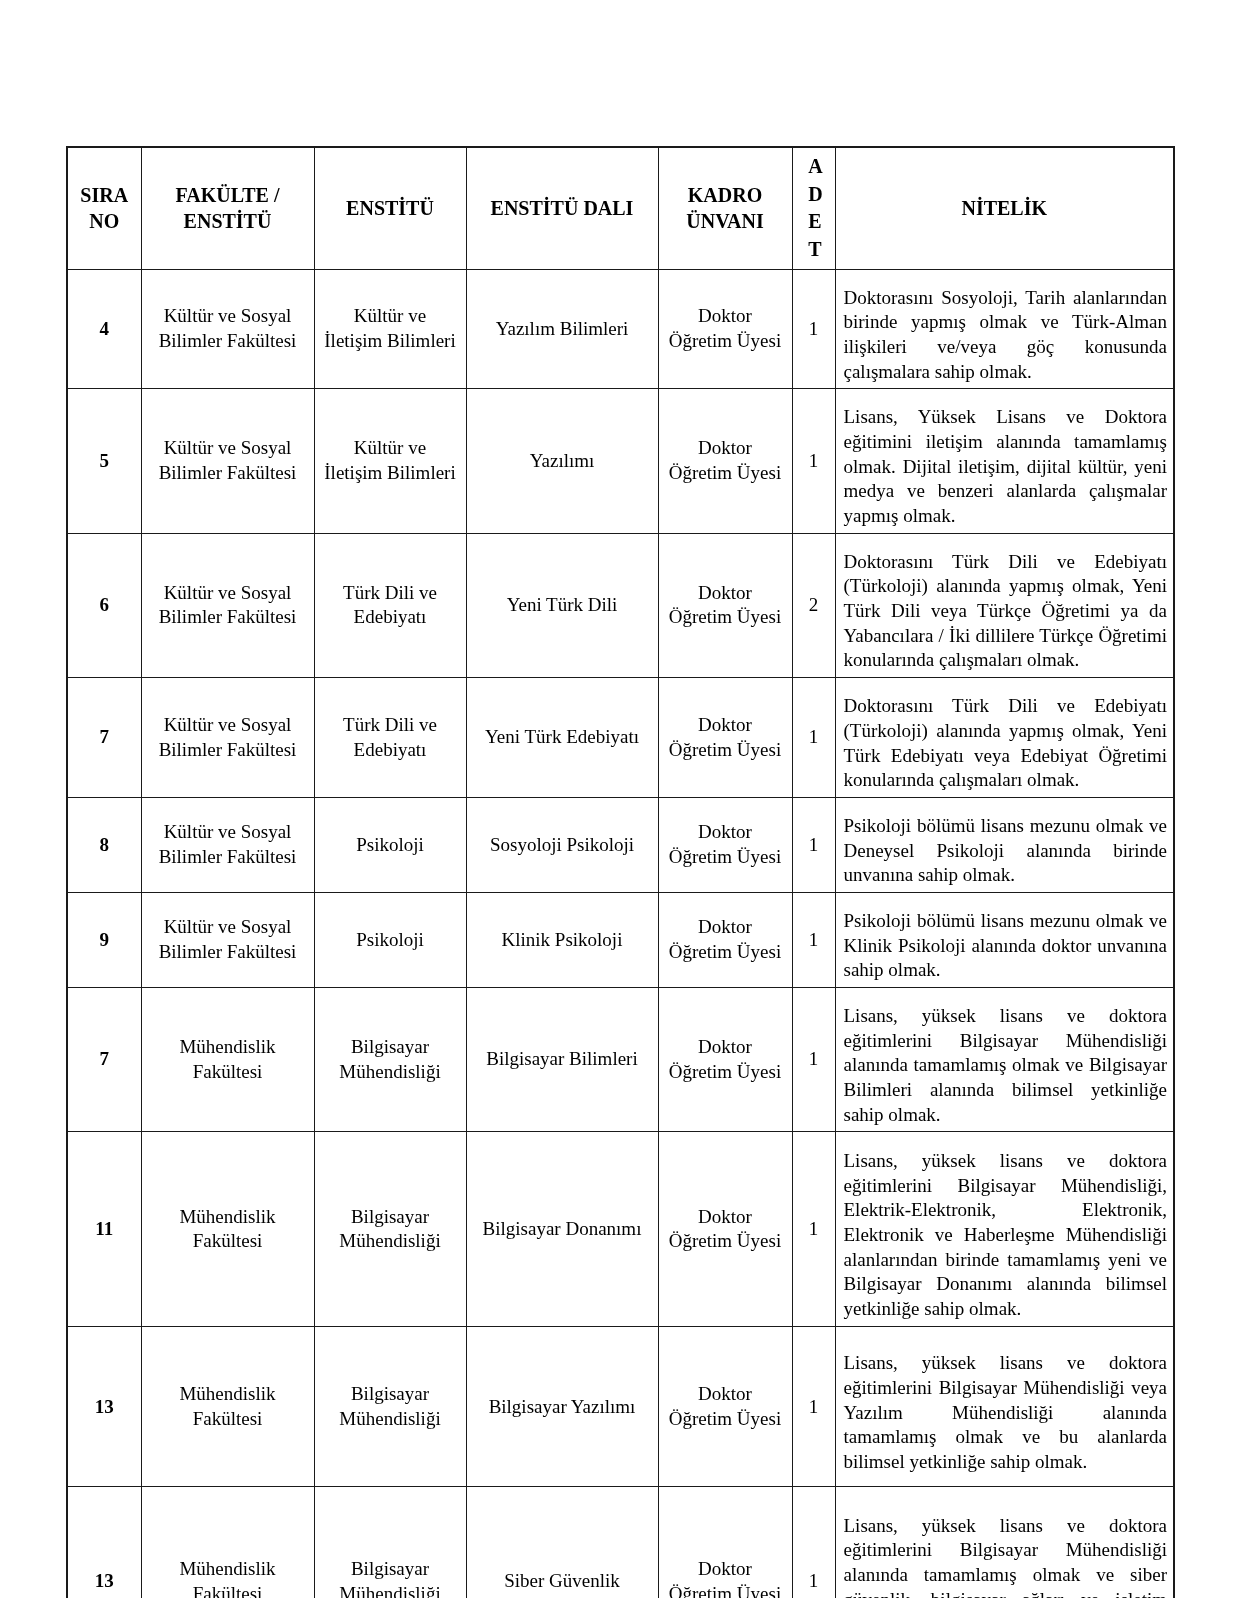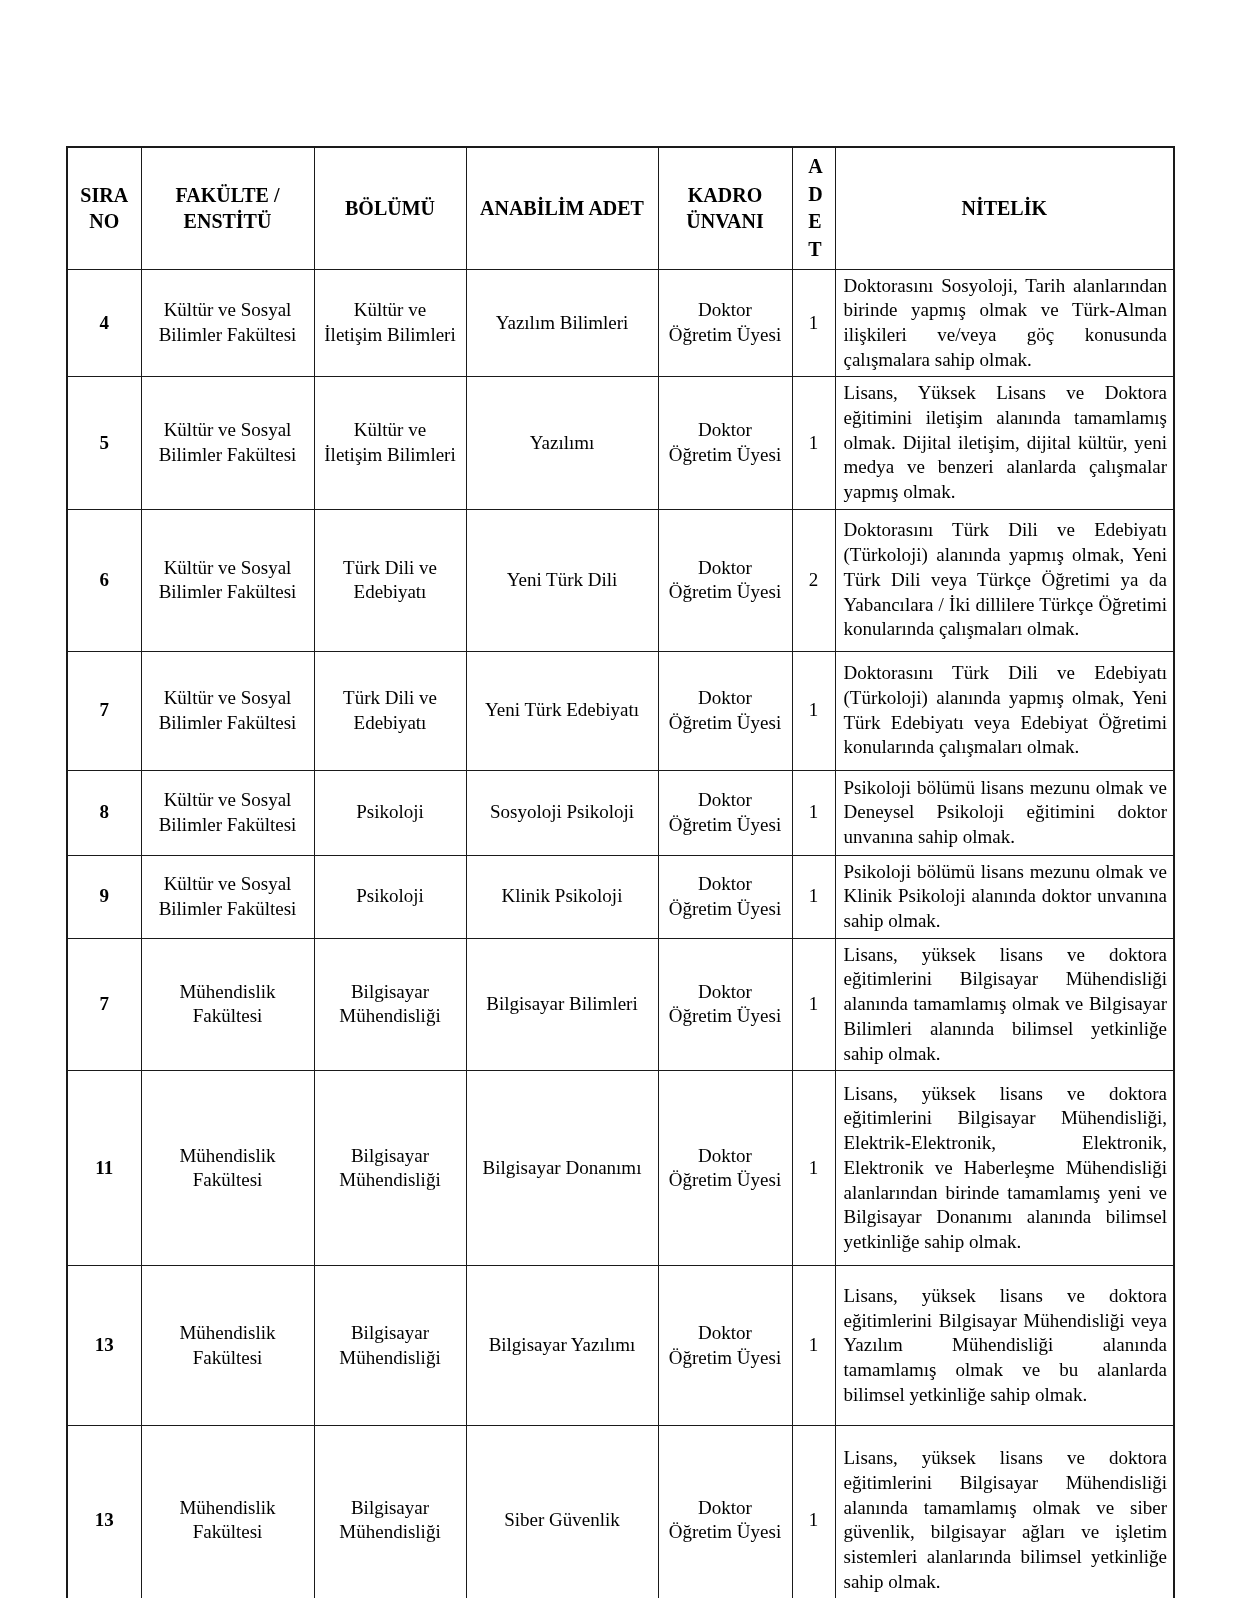--- a/index.html
+++ b/index.html
@@ -38,21 +38,21 @@
   }
   td {
     font-size: 19px;
     line-height: 1.3;
     text-align: center;
     padding: 4px 9px;
   }
   td.col-sira_no { font-weight: bold; }
   td.col-nitelik {
     text-align: justify;
-    padding: 4px 6px 4px 8px;
+    padding: 16px 6px 4px 8px;
   }
   th.col-adet { padding: 4px 6px; }
   th.col-adet .stack {
     display: inline-block;
     width: 1.05ch;
     word-break: break-all;
     line-height: 1.38;
   }
   
   tbody tr:nth-child(1)  { height: 98px; }
@@ -77,22 +77,22 @@
       <col style="width:152px">
       <col style="width:192px">
       <col style="width:134px">
       <col style="width:43px">
       <col style="width:339px">
     </colgroup>
     <thead>
       <tr id="head-row">
           <th class="col-sira_no"><span>SIRA NO</span></th>
           <th class="col-fakulte"><span>FAKÜLTE / ENSTİTÜ</span></th>
-          <th class="col-bolumu"><span>BÖLÜMÜ</span></th>
-          <th class="col-anabilim_dali"><span>ANABİLİM ADET</span></th>
+          <th class="col-bolumu"><span>ENSTİTÜ</span></th>
+          <th class="col-anabilim_dali"><span>ENSTİTÜ DALI</span></th>
           <th class="col-kadro_unvani"><span>KADRO ÜNVANI</span></th>
           <th class="col-adet"><span class="stack">ADET</span></th>
           <th class="col-nitelik"><span>NİTELİK</span></th>
         </tr>
     </thead>
     <tbody id="table-body">
         <tr>
           <td class="col-sira_no"><span>4</span></td>
           <td class="col-fakulte"><span>Kültür ve Sosyal Bilimler Fakültesi</span></td>
           <td class="col-bolumu"><span>Kültür ve İletişim Bilimleri</span></td>
@@ -128,21 +128,21 @@
           <td class="col-adet"><span>1</span></td>
           <td class="col-nitelik"><span>Doktorasını Türk Dili ve Edebiyatı (Türkoloji) alanında yapmış olmak, Yeni Türk Edebiyatı veya Edebiyat Öğretimi konularında çalışmaları olmak.</span></td>
         </tr>
         <tr>
           <td class="col-sira_no"><span>8</span></td>
           <td class="col-fakulte"><span>Kültür ve Sosyal Bilimler Fakültesi</span></td>
           <td class="col-bolumu"><span>Psikoloji</span></td>
           <td class="col-anabilim_dali"><span>Sosyoloji Psikoloji</span></td>
           <td class="col-kadro_unvani"><span>Doktor Öğretim Üyesi</span></td>
           <td class="col-adet"><span>1</span></td>
-          <td class="col-nitelik"><span>Psikoloji bölümü lisans mezunu olmak ve Deneysel Psikoloji eğitimini doktor unvanına sahip olmak.</span></td>
+          <td class="col-nitelik"><span>Psikoloji bölümü lisans mezunu olmak ve Deneysel Psikoloji alanında birinde unvanına sahip olmak.</span></td>
         </tr>
         <tr>
           <td class="col-sira_no"><span>9</span></td>
           <td class="col-fakulte"><span>Kültür ve Sosyal Bilimler Fakültesi</span></td>
           <td class="col-bolumu"><span>Psikoloji</span></td>
           <td class="col-anabilim_dali"><span>Klinik Psikoloji</span></td>
           <td class="col-kadro_unvani"><span>Doktor Öğretim Üyesi</span></td>
           <td class="col-adet"><span>1</span></td>
           <td class="col-nitelik"><span>Psikoloji bölümü lisans mezunu olmak ve Klinik Psikoloji alanında doktor unvanına sahip olmak.</span></td>
         </tr>

